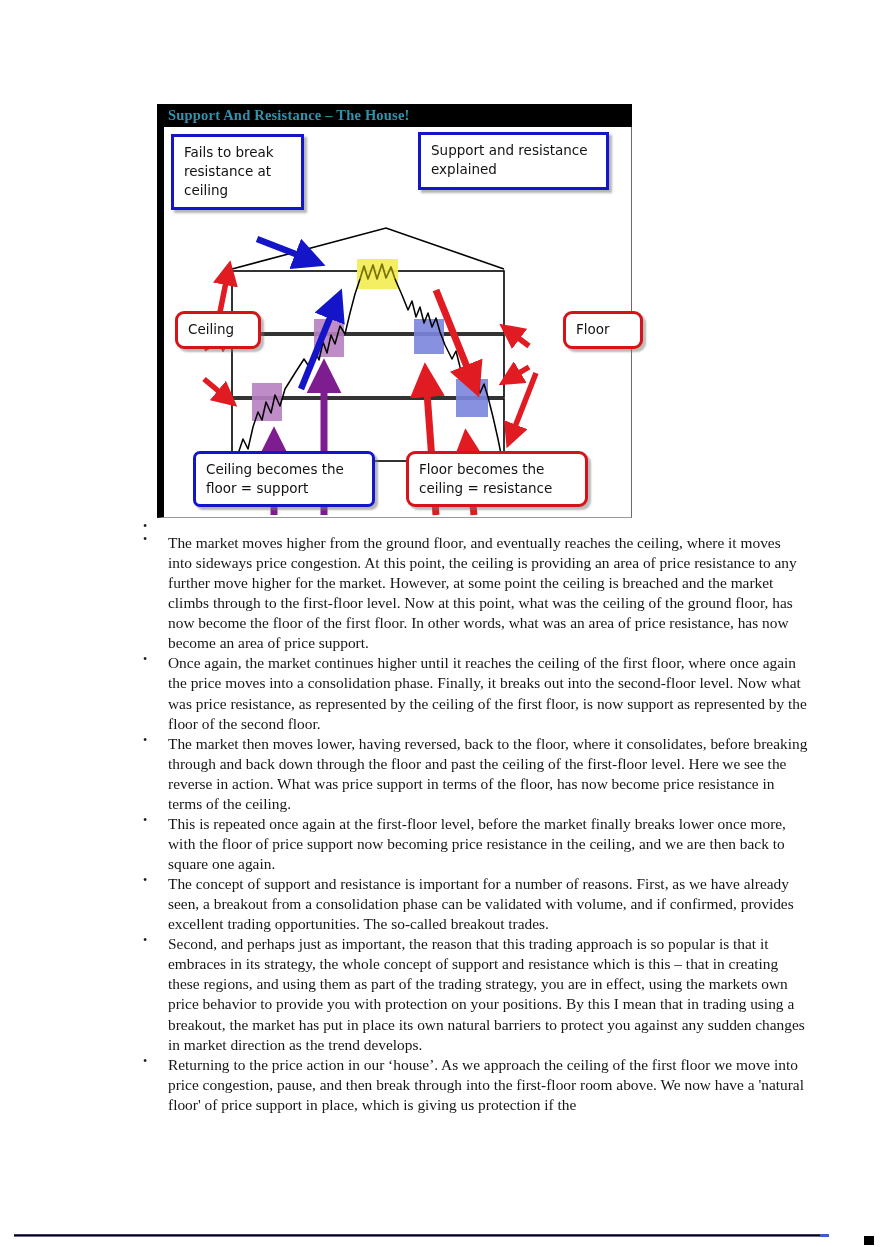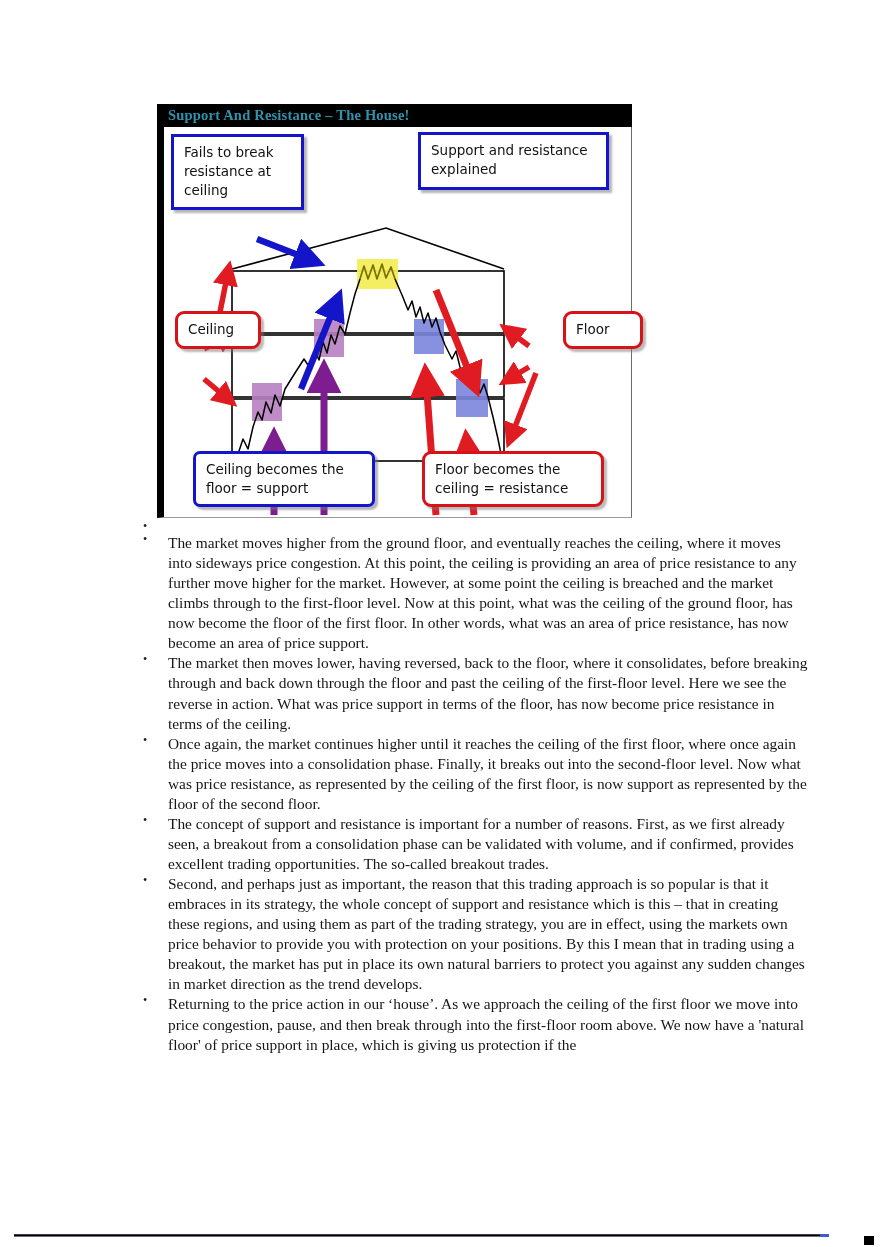--- a/index.html
+++ b/index.html
@@ -93,21 +93,21 @@
   }
   #cal-fails   { left: 14px;  top: 30px;  width: 133px; height: 76px; }
   #cal-explain { left: 261px; top: 28px;  width: 191px; height: 58px; }
   #cal-ceiling { left: 18px;  top: 207px; width: 86px;  height: 38px;
                  display:flex; align-items:center; }
   #cal-floor   { left: 370px; top: 207px; width: 80px;  height: 38px;
                  display:flex; align-items:center;margin-left:36px; }
   #cal-cbf     { left: 36px;  top: 347px; width: 182px; height: 56px; }
   #cal-fbc     { left: 249px; top: 347px; width: 182px; height: 56px; }
   #cal-cbf { border-color:#1414c8; }
-  #cal-fbc { border:3px solid #d81219; box-shadow:3px 3px 2px rgba(120,120,120,0.5);margin-left:16px; }
+  #cal-fbc { border:3px solid #d81219; box-shadow:3px 3px 2px rgba(120,120,120,0.5); }
 
   
   #content {
     position: absolute;
     left: 0;
     top: 512px;
     width: 880px;
   }
   ul.bullets {
     list-style: none;
@@ -269,23 +269,24 @@
 
   <div class="callout blue-rnd" id="cal-cbf">Ceiling becomes the floor = support</div>
 
   <div class="callout red-rnd" id="cal-fbc">Floor becomes the ceiling = resistance</div>
 </div>
 
 <div id="content">
   <ul class="bullets">
     <li class="spacer"></li>
     <li>The market moves higher from the ground floor, and eventually reaches the ceiling, where it moves into sideways price congestion. At this point, the ceiling is providing an area of price resistance to any further move higher for the market. However, at some point the ceiling is breached and the market climbs through to the first-floor level. Now at this point, what was the ceiling of the ground floor, has now become the floor of the first floor. In other words, what was an area of price resistance, has now become an area of price support.</li>
+    <li>Once again, the market continues higher until it reaches the ceiling of the first floor, where once again the price moves into a consolidation phase. Finally, it breaks out into the second-floor level. Now what was price resistance, as represented by the ceiling of the first floor, is now support as represented by the floor of the second floor.</li>
     <li>The market then moves lower, having reversed, back to the floor, where it consolidates, before breaking through and back down through the floor and past the ceiling of the first-floor level. Here we see the reverse in action. What was price support in terms of the floor, has now become price resistance in terms of the ceiling.</li>
-    <li>Once again, the market continues higher until it reaches the ceiling of the first floor, where once again the price moves into a consolidation phase. Finally, it breaks out into the second-floor level. Now what was price resistance, as represented by the ceiling of the first floor, is now support as represented by the floor of the second floor.</li>
-    <li>The concept of support and resistance is important for a number of reasons. First, as we first already seen, a breakout from a consolidation phase can be validated with volume, and if confirmed, provides excellent trading opportunities. The so-called breakout trades.</li>
+    <li>This is repeated once again at the first-floor level, before the market finally breaks lower once more, with the floor of price support now becoming price resistance in the ceiling, and we are then back to square one again.</li>
+    <li>The concept of support and resistance is important for a number of reasons. First, as we have already seen, a breakout from a consolidation phase can be validated with volume, and if confirmed, provides excellent trading opportunities. The so-called breakout trades.</li>
     <li>Second, and perhaps just as important, the reason that this trading approach is so popular is that it embraces in its strategy, the whole concept of support and resistance which is this – that in creating these regions, and using them as part of the trading strategy, you are in effect, using the markets own price behavior to provide you with protection on your positions. By this I mean that in trading using a breakout, the market has put in place its own natural barriers to protect you against any sudden changes in market direction as the trend develops.</li>
     <li>Returning to the price action in our ‘house’. As we approach the ceiling of the first floor we move into price congestion, pause, and then break through into the first-floor room above. We now have a 'natural floor' of price support in place, which is giving us protection if the</li>
   </ul>
 </div>
 
 <div id="footer-rule"></div>
 <div id="footer-accent"></div>
 <div id="footer-mark"></div>
 
 </body></html>

